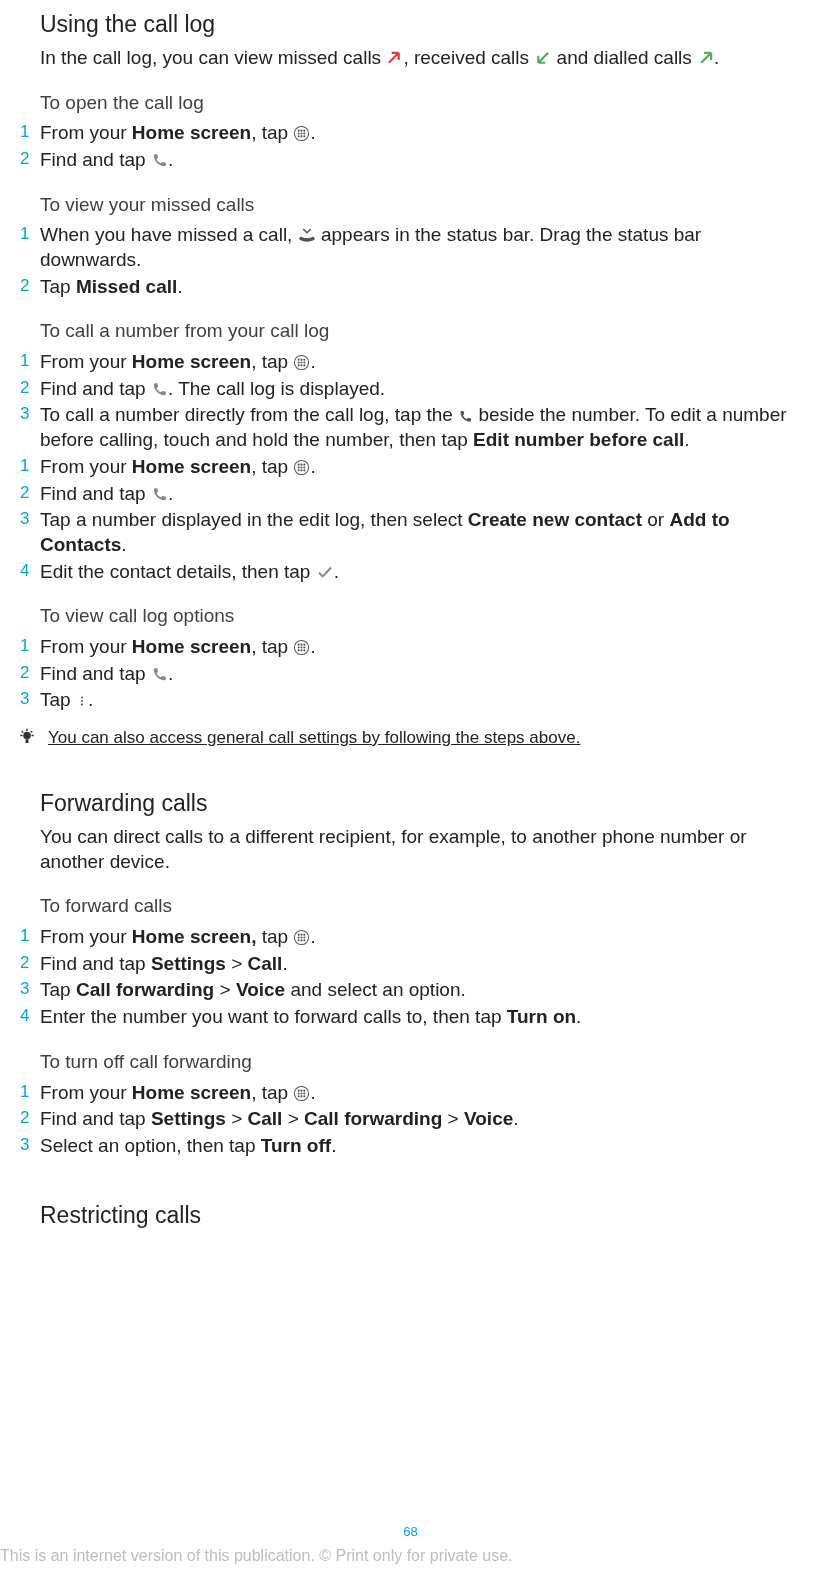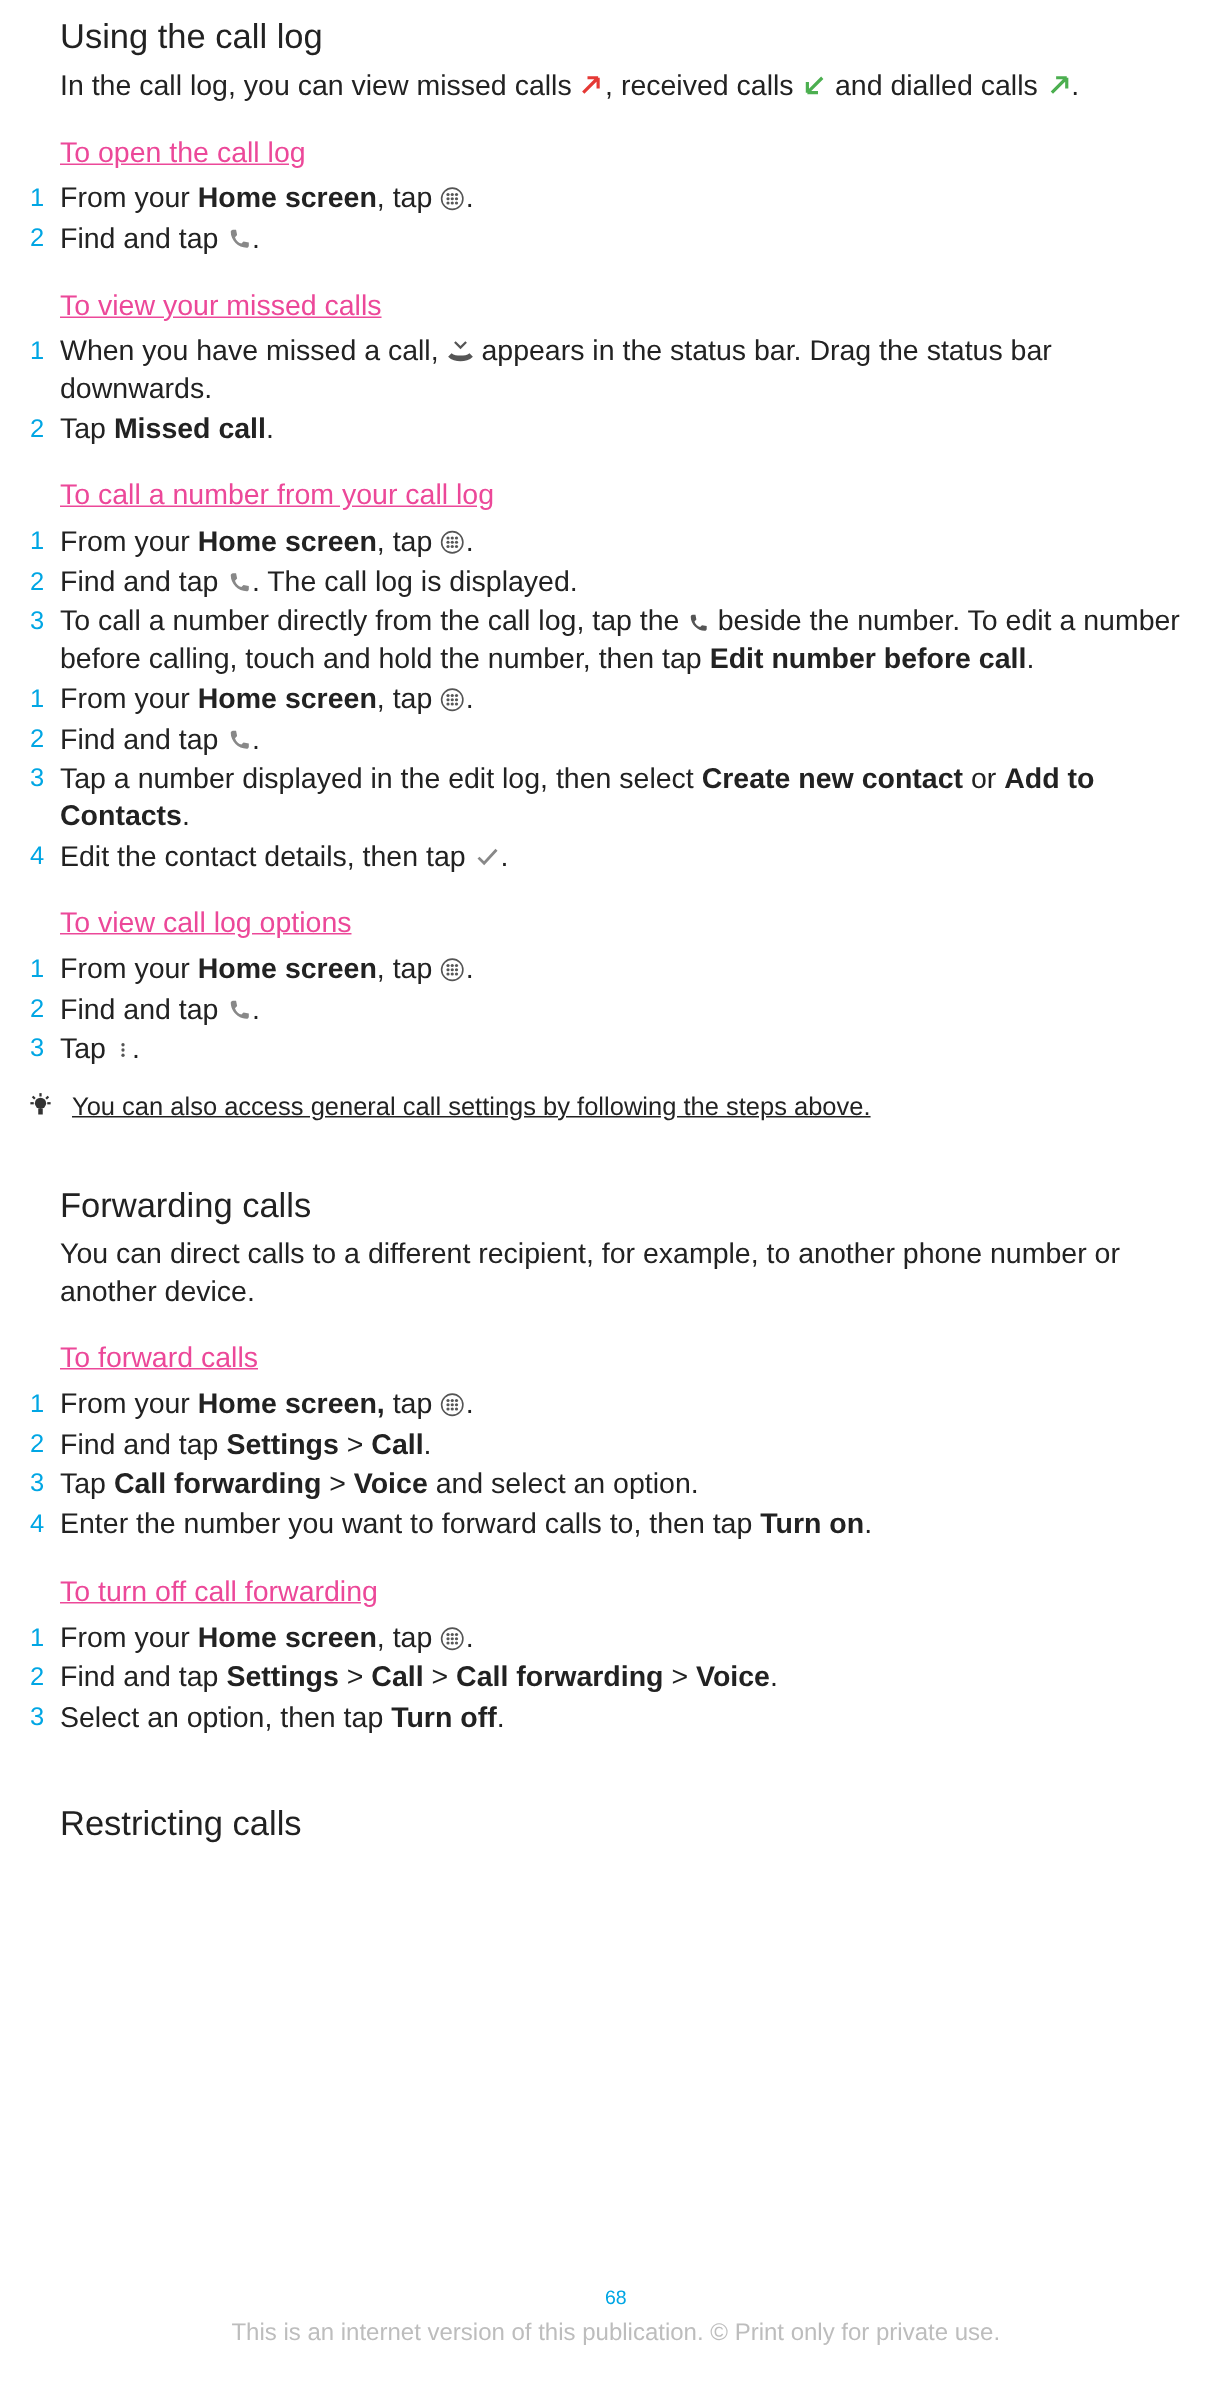--- a/index.html
+++ b/index.html
@@ -23,24 +23,23 @@
     margin: 0 0 6px 0;
     padding-left: 20px;
   }
   .sec-title.first { padding-top: 10px; }
   .sec-title.gap { padding-top: 40px; }
   .body-para {
     margin: 0;
     padding-left: 20px;
   }
   .sub-head {
-    color: #ec4899;
+    color: #404040;
     margin: 20px 0 6px 0;
     padding-left: 20px;
-    text-decoration: underline;
   }
   ol.steps {
     list-style: none;
     margin: 0;
     padding: 0 0 0 20px;
   }
   ol.steps > li {
     position: relative;
     padding-left: 0;
     margin: 0 0 2px 0;
@@ -70,21 +69,20 @@
     bottom: 48px;
     left: 0; right: 0;
     text-align: center;
     color: #00a6e4;
     font-size: 13px;
   }
   .footer-note{
     position: absolute;
     bottom: 22px;
     left: 0; right: 0;
-    text-align: center;
     color: #bdbdbd;
     font-size: 16px;
   }
   svg.inline-icon { vertical-align: -3px; }
 </style>
 </head>
 <body>
 
 <div class="page">
 

